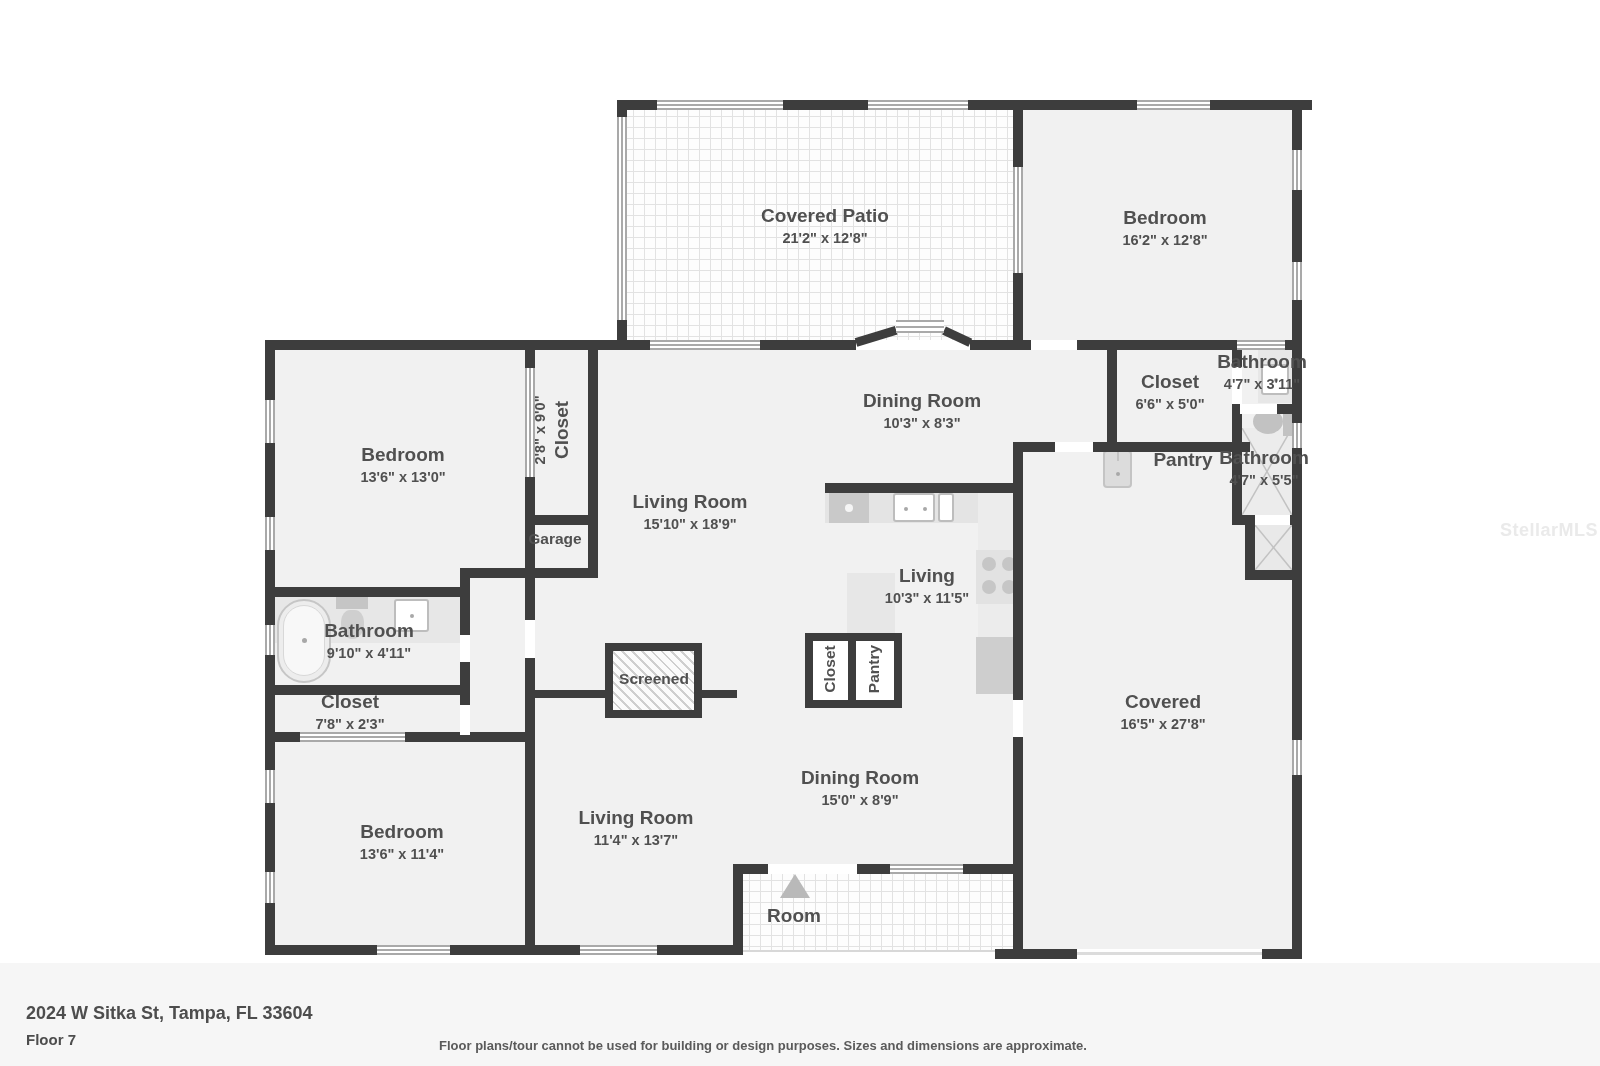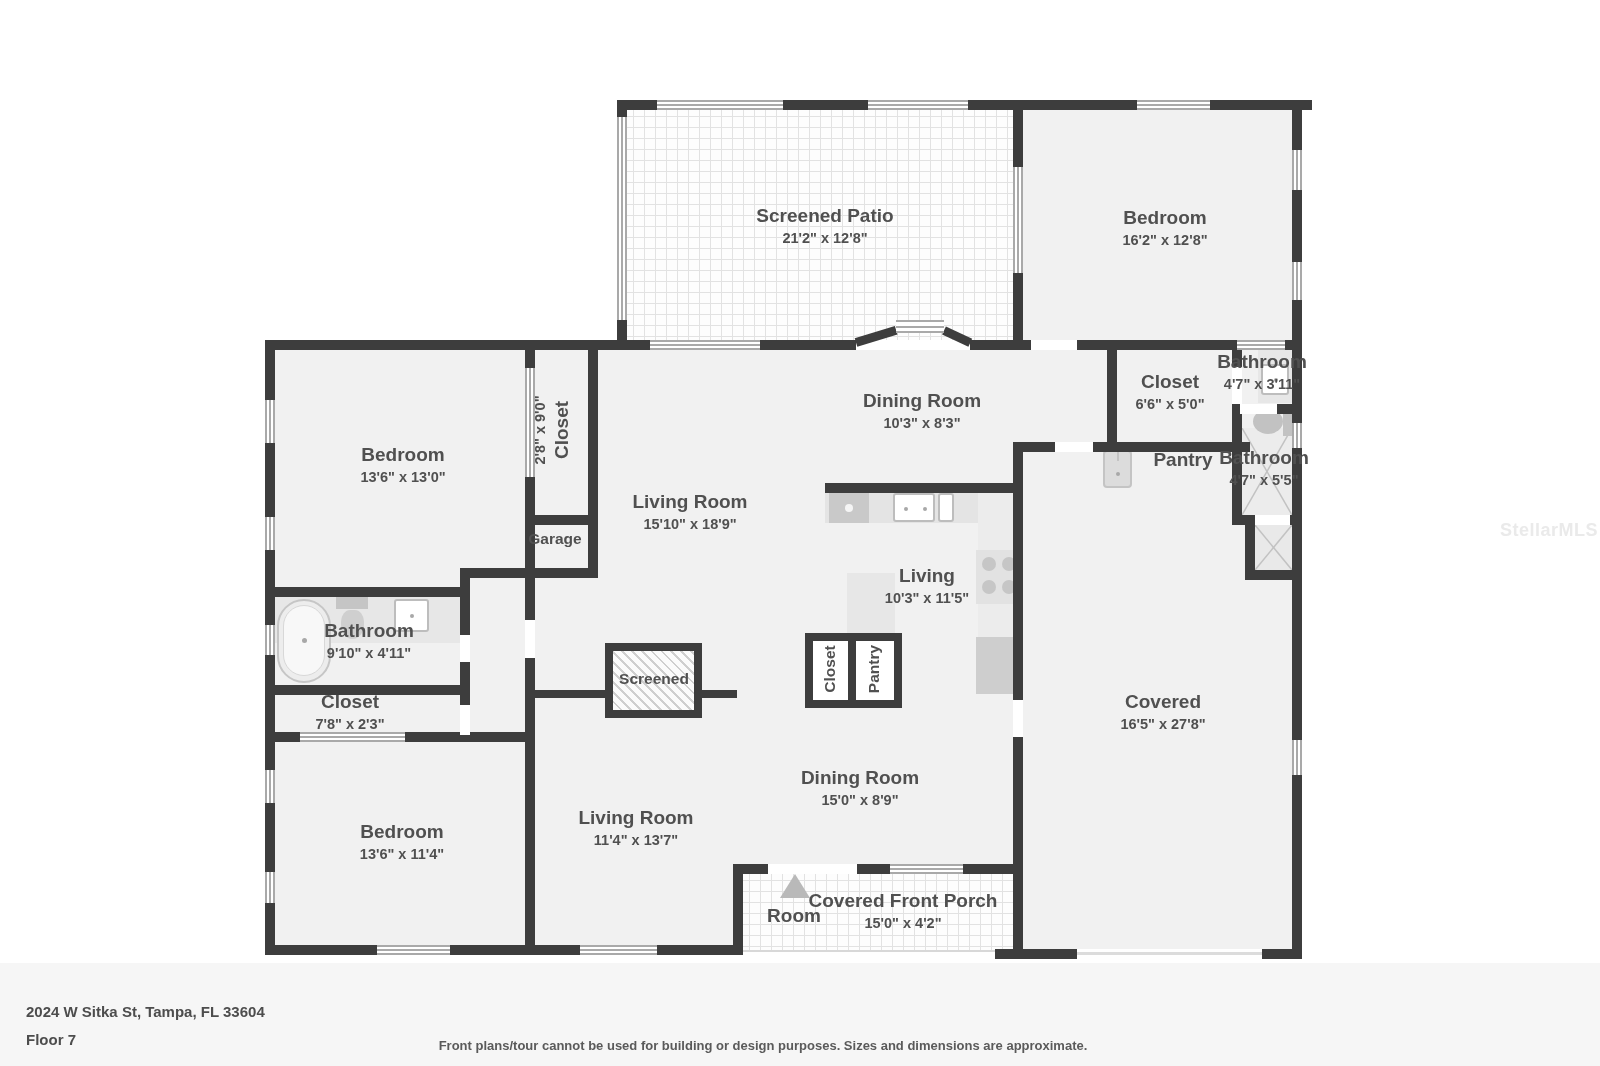--- a/index.html
+++ b/index.html
@@ -176,21 +176,21 @@
   <div class="wh" style="left:768px;top:864px;width:89px;height:10px"></div>
   <div class="winh" style="left:890px;top:864px;width:73px;height:10px"></div>
   <div class="wh" style="left:1077px;top:949px;width:185px;height:10px"></div>
   <div class="abs" style="left:1077px;top:952px;width:185px;height:3px;background:#dcdcdc"></div>
 
   <i class="w" style="left:856px;top:338px;width:42px;height:9px;transform:rotate(-17deg);transform-origin:left center"></i>
   <i class="w" style="left:944px;top:326px;width:29px;height:9px;transform:rotate(25deg);transform-origin:left center"></i>
   <div class="winh" style="left:896px;top:320px;width:48px;height:13px"></div>
 
   <div class="lbl" style="left:825px;top:226px">
-    <div class="nm">Screened Patio</div>
+    <div class="nm">Covered Patio</div>
       <div class="dm">21'2" x 12'8"</div>
     </div>
   <div class="lbl" style="left:1165px;top:228px">
     <div class="nm">Bedroom</div>
       <div class="dm">16'2" x 12'8"</div>
     </div>
   <div class="lbl" style="left:1262px;top:372px">
     <div class="nm">Bathroom</div>
       <div class="dm">4'7" x 3'11"</div>
     </div>
@@ -257,25 +257,21 @@
     <div class="nm">Living Room</div>
       <div class="dm">11'4" x 13'7"</div>
     </div>
   <div class="lbl" style="left:860px;top:788px">
     <div class="nm">Dining Room</div>
       <div class="dm">15'0" x 8'9"</div>
     </div>
   <div class="lbl" style="left:794px;top:916px">
     <div class="nm">Room</div>
     </div>
-  <div class="lbl" style="left:903px;top:911px">
-    <div class="nm">Covered Front Porch</div>
-      <div class="dm">15'0" x 4'2"</div>
-    </div>
 
   <div class="mark" style="left:1500px;top:520px">StellarMLS</div>
 
   <div class="abs" style="left:0;top:963px;width:1600px;height:103px;background:#f6f6f6"></div>
-  <div class="foot" style="left:26px;top:1003px;font-size:15px">2024 W Sitka St, Tampa, FL 33604</div>
+  <div class="foot" style="left:26px;top:1003px;font-size:18px">2024 W Sitka St, Tampa, FL 33604</div>
   <div class="foot" style="left:26px;top:1031px;font-size:15px">Floor 7</div>
-  <div class="foot" style="left:763px;top:1038px;font-size:13px;color:#5a5a5a;transform:translateX(-50%);white-space:nowrap">Front plans/tour cannot be used for building or design purposes. Sizes and dimensions are approximate.</div>
+  <div class="foot" style="left:763px;top:1038px;font-size:13px;color:#5a5a5a;transform:translateX(-50%);white-space:nowrap">Floor plans/tour cannot be used for building or design purposes. Sizes and dimensions are approximate.</div>
 
 </div>
 
 </body></html>

